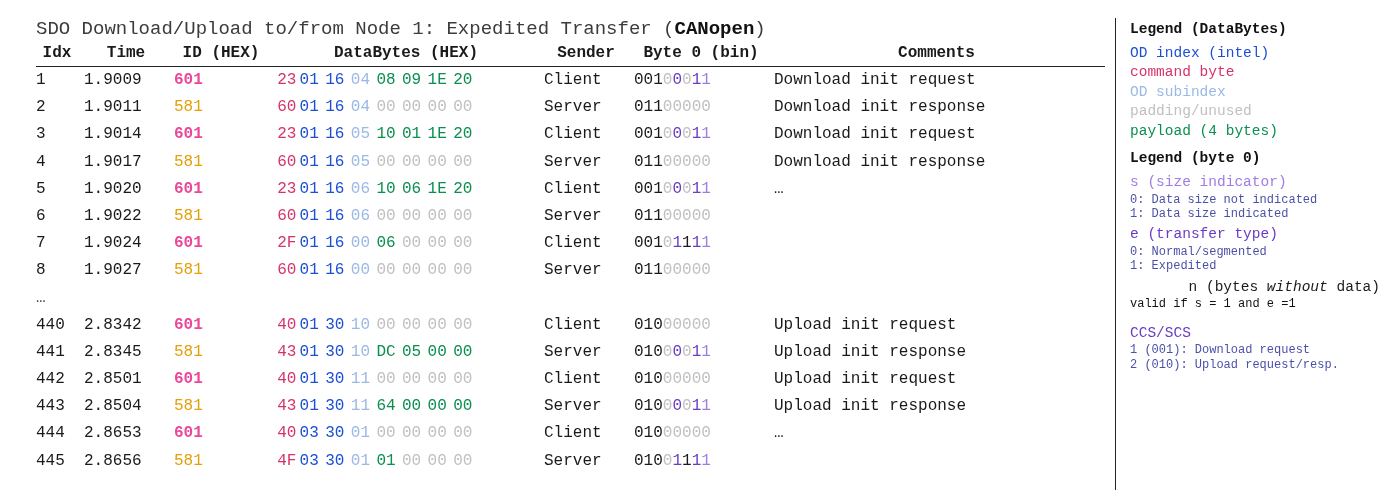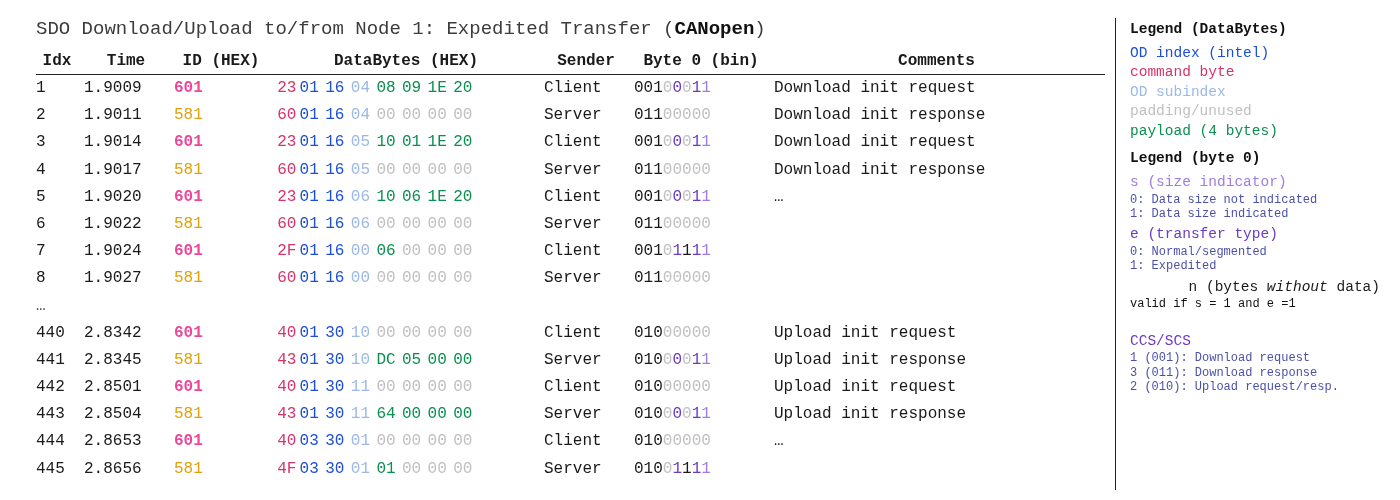--- a/index.html
+++ b/index.html
@@ -18,21 +18,21 @@
     display: flex;
     flex-direction: row;
   }
   .main {
     flex: 1 1 auto;
     display: flex;
     flex-direction: column;
   }
   .title-line {
     font-size: 19px;
-    margin-bottom: 10px;
+    margin-bottom: 2px;
     color: #3c3c3c;
     white-space: pre;
   }
   .title-line .bold { font-weight: 700; color:#111; }
   table.trace {
     border-collapse: collapse;
     width: 100%;
     table-layout: fixed;
   }
   table.trace th {
@@ -274,18 +274,17 @@
     <div class="lg-small">0: Data size not indicated</div>
     <div class="lg-small">1: Data size indicated</div>
 
     <div class="lg-line lg-e" style="margin-top:4px;">e (transfer type)</div>
     <div class="lg-small">0: Normal/segmented</div>
     <div class="lg-small">1: Expedited</div>
 
     <div class="lg-line lg-n" style="margin-top:4px;text-align:right;"><span>n (bytes </span><i>without</i><span> data)</span></div>
     <div class="lg-small" style="color:#111;">valid if s = 1 and e =1</div>
 
-    <div class="lg-line lg-ccs" style="margin-top:20px;">CCS/SCS</div>
+    <div class="lg-line lg-ccs" style="margin-top:12px;">CCS/SCS</div>
     <div class="lg-small">1 (001): Download request</div>
-    <div class="lg-small">3 (011): Download response</div>
     <div class="lg-small">2 (010): Upload request/resp.</div>
   </div>
 </div>
 
 </body></html>

